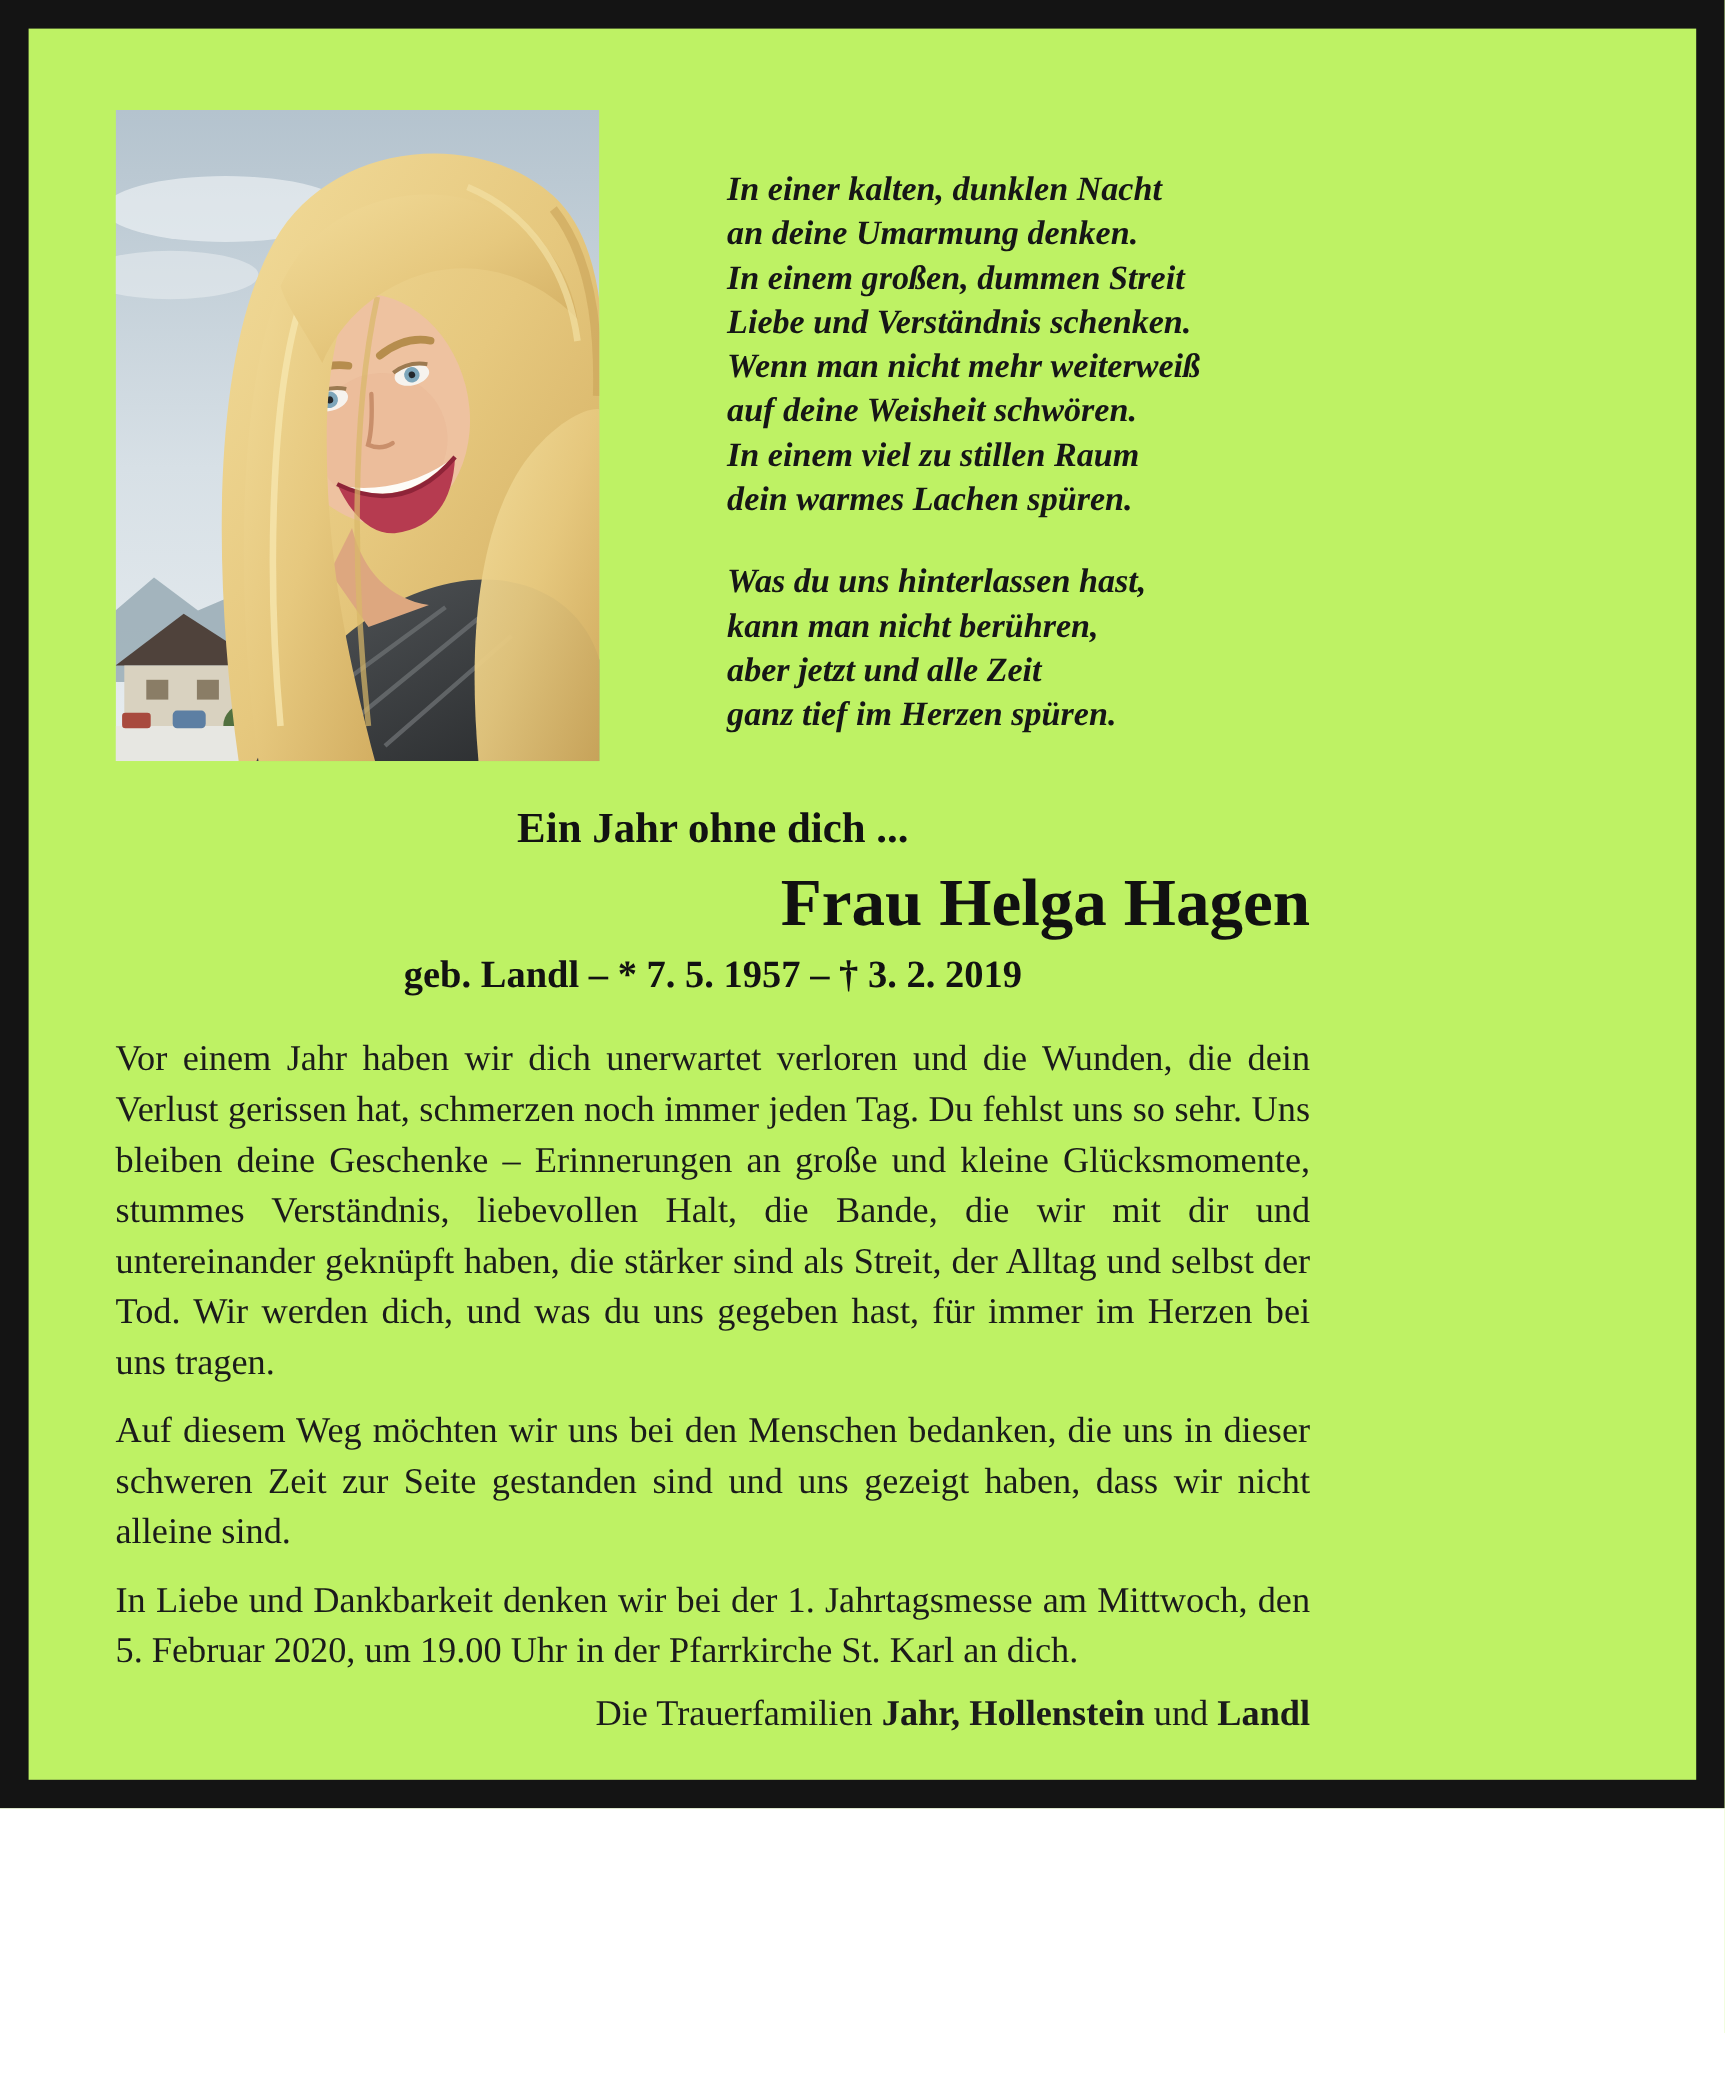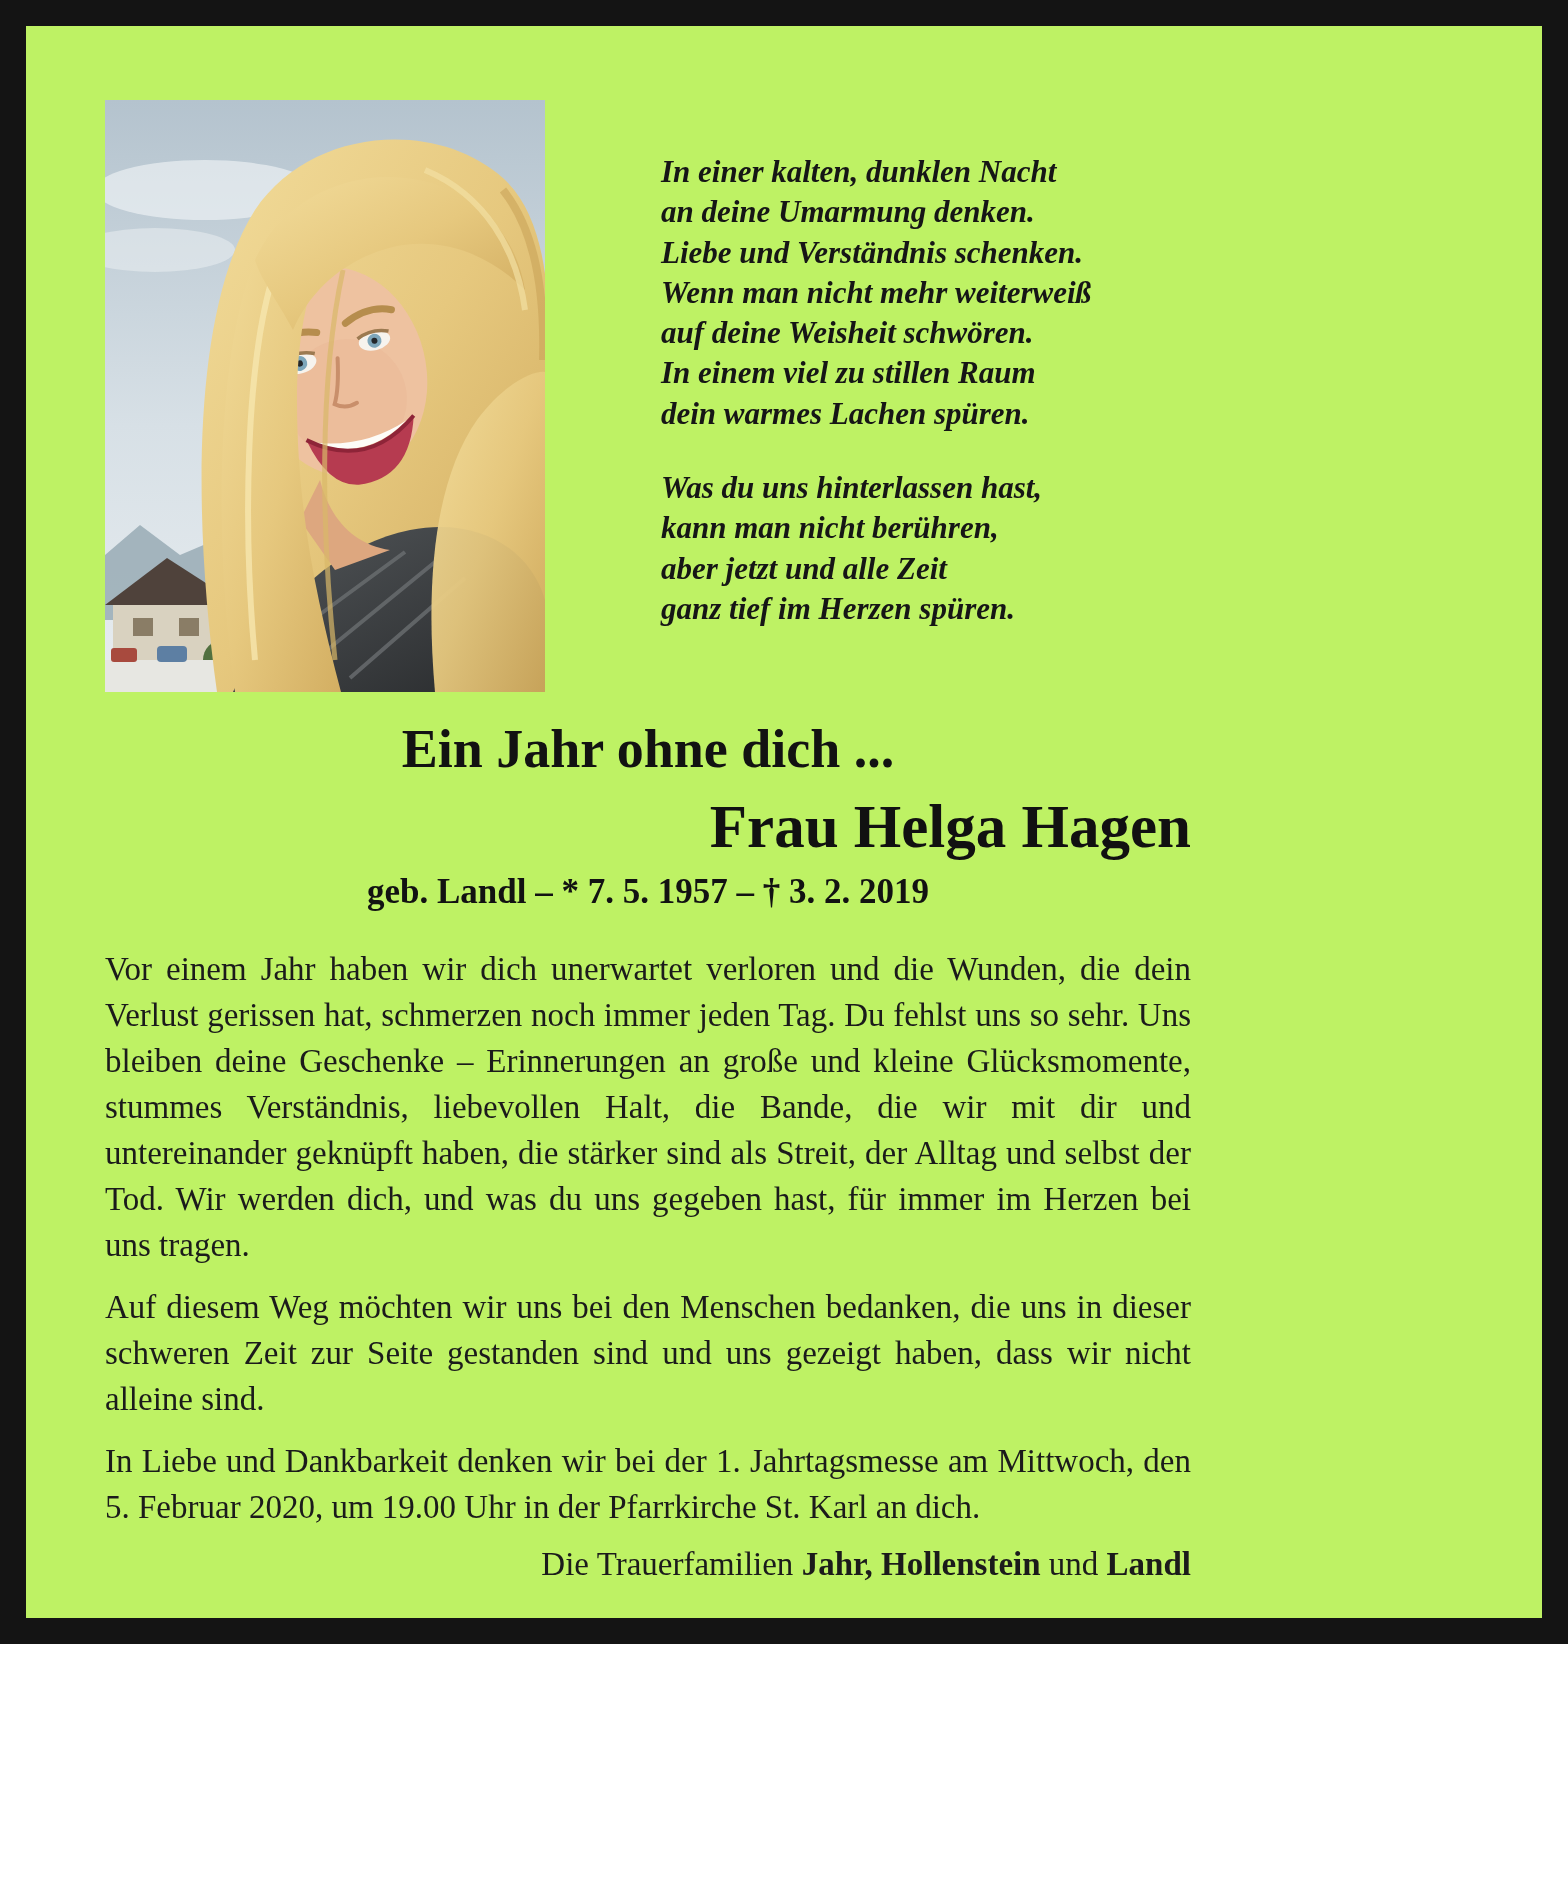--- a/index.html
+++ b/index.html
@@ -38,21 +38,21 @@
     font-style: italic;
     font-weight: 600;
     font-size: 31px;
     line-height: 1.3;
     color: #161616;
   }
   .stanza { margin: 0 0 34px 0; }
   .poem-line { display: block; }
   .lead {
     text-align: center;
-    font-size: 54px;
+    font-size: 39px;
     font-weight: 700;
     margin-top: 26px;
     color: #121212;
   }
   .name {
     text-align: right;
     font-size: 61px;
     font-weight: 700;
     line-height: 1.08;
     margin: 14px 0 0 0;
@@ -156,20 +156,21 @@
           <path d="M398 90 C430 130 440 190 438 260" stroke="#caa458" stroke-width="8" fill="none" opacity="0.6"></path>
           <path d="M320 70 C380 95 412 150 420 210" stroke="#f2e0a2" stroke-width="6" fill="none" opacity="0.7"></path>
           <path d="M330 592 C320 480 330 380 372 320 C400 282 430 270 440 272 L440 592 Z" fill="url(#hairGrad)" opacity="0.95"></path>
         </svg>
       </div>
 
       <div class="poem">
         <p class="stanza">
           <span class="poem-line">In einer kalten, dunklen Nacht</span>
           <span class="poem-line">an deine Umarmung denken.</span>
+          <span class="poem-line">In einem großen, dummen Streit</span>
           <span class="poem-line">Liebe und Verständnis schenken.</span>
           <span class="poem-line">Wenn man nicht mehr weiterweiß</span>
           <span class="poem-line">auf deine Weisheit schwören.</span>
           <span class="poem-line">In einem viel zu stillen Raum</span>
           <span class="poem-line">dein warmes Lachen spüren.</span>
         </p>
         <p class="stanza">
           <span class="poem-line">Was du uns hinterlassen hast,</span>
           <span class="poem-line">kann man nicht berühren,</span>
           <span class="poem-line">aber jetzt und alle Zeit</span>

